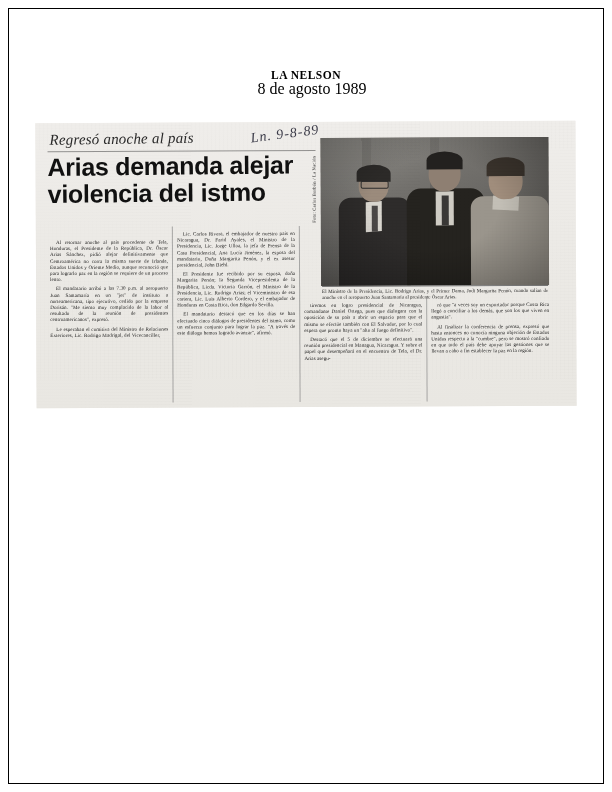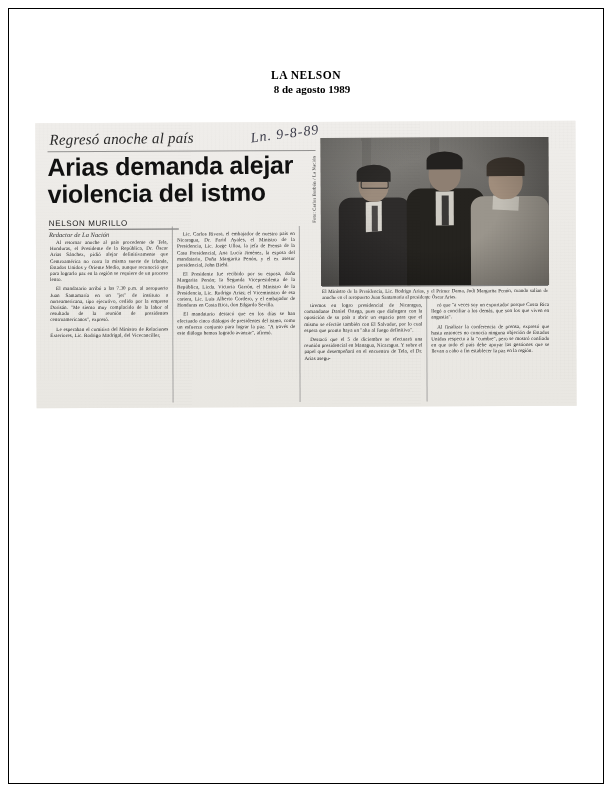--- a/index.html
+++ b/index.html
@@ -40,22 +40,22 @@
   }
   .header .pub-name {
     font-family: "Liberation Serif", serif;
     font-weight: bold;
     font-size: 11.5px;
     letter-spacing: 0.5px;
     line-height: 14px;
   }
   .header .pub-date {
     font-family: "Liberation Serif", serif;
-    font-weight: bold;
-    font-size: 11px;
+    font-weight: normal;
+    font-size: 16px;
     line-height: 14px;
     margin-left: 12px;
   }
 
   
   .clipping {
     position: absolute;
     top: 122px;
     left: 36px;
     width: 540px;
@@ -277,24 +277,20 @@
 
     <div class="kicker">Regresó anoche al país</div>
     <div class="handwriting">Ln. 9-8-89</div>
     <div class="hrule"></div>
 
     <div class="headline">
       <div>Arias demanda alejar</div>
       <div>violencia del istmo</div>
     </div>
 
-    <div class="byline">
-      <span class="name">NELSON MURILLO</span>
-      <span class="role">Redactor de La Nación</span>
-    </div>
 
     <div class="photo">
       <div class="bg"></div>
       <div class="wallpanel"></div>
       <div class="fig f1">
         <div class="body"></div>
           <div class="shirt"></div>
           <div class="tie"></div>
         <div class="head"></div>
           <div class="hair"></div>

